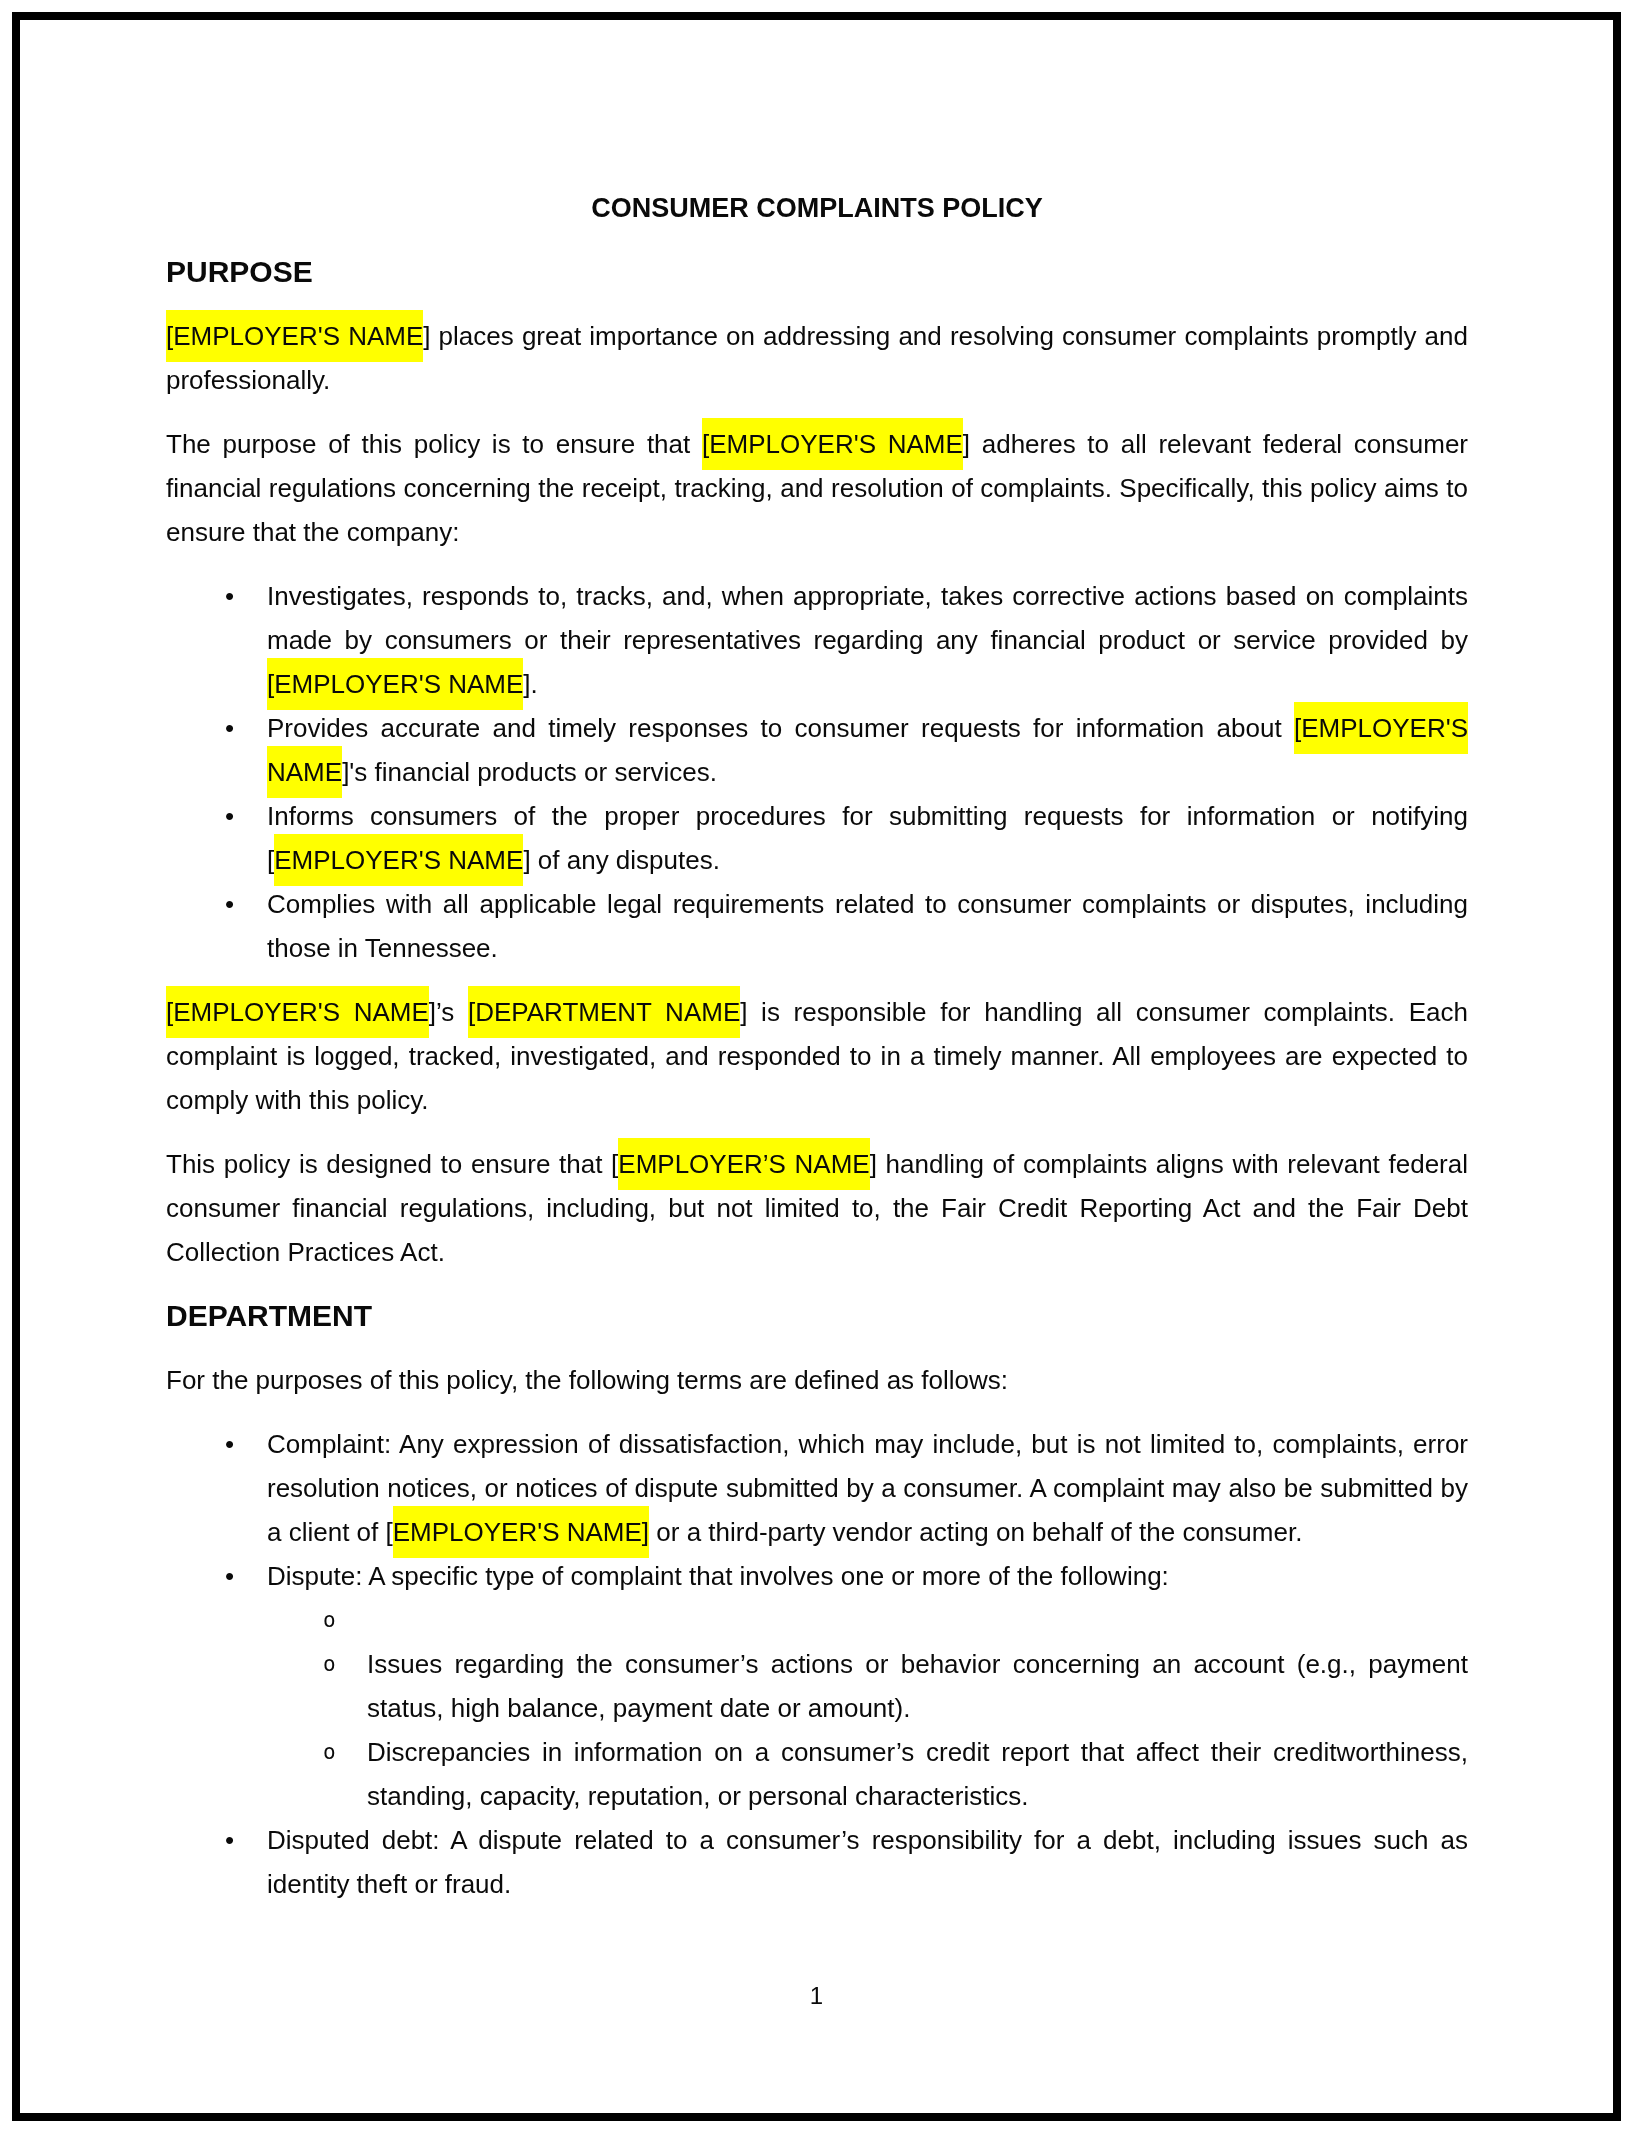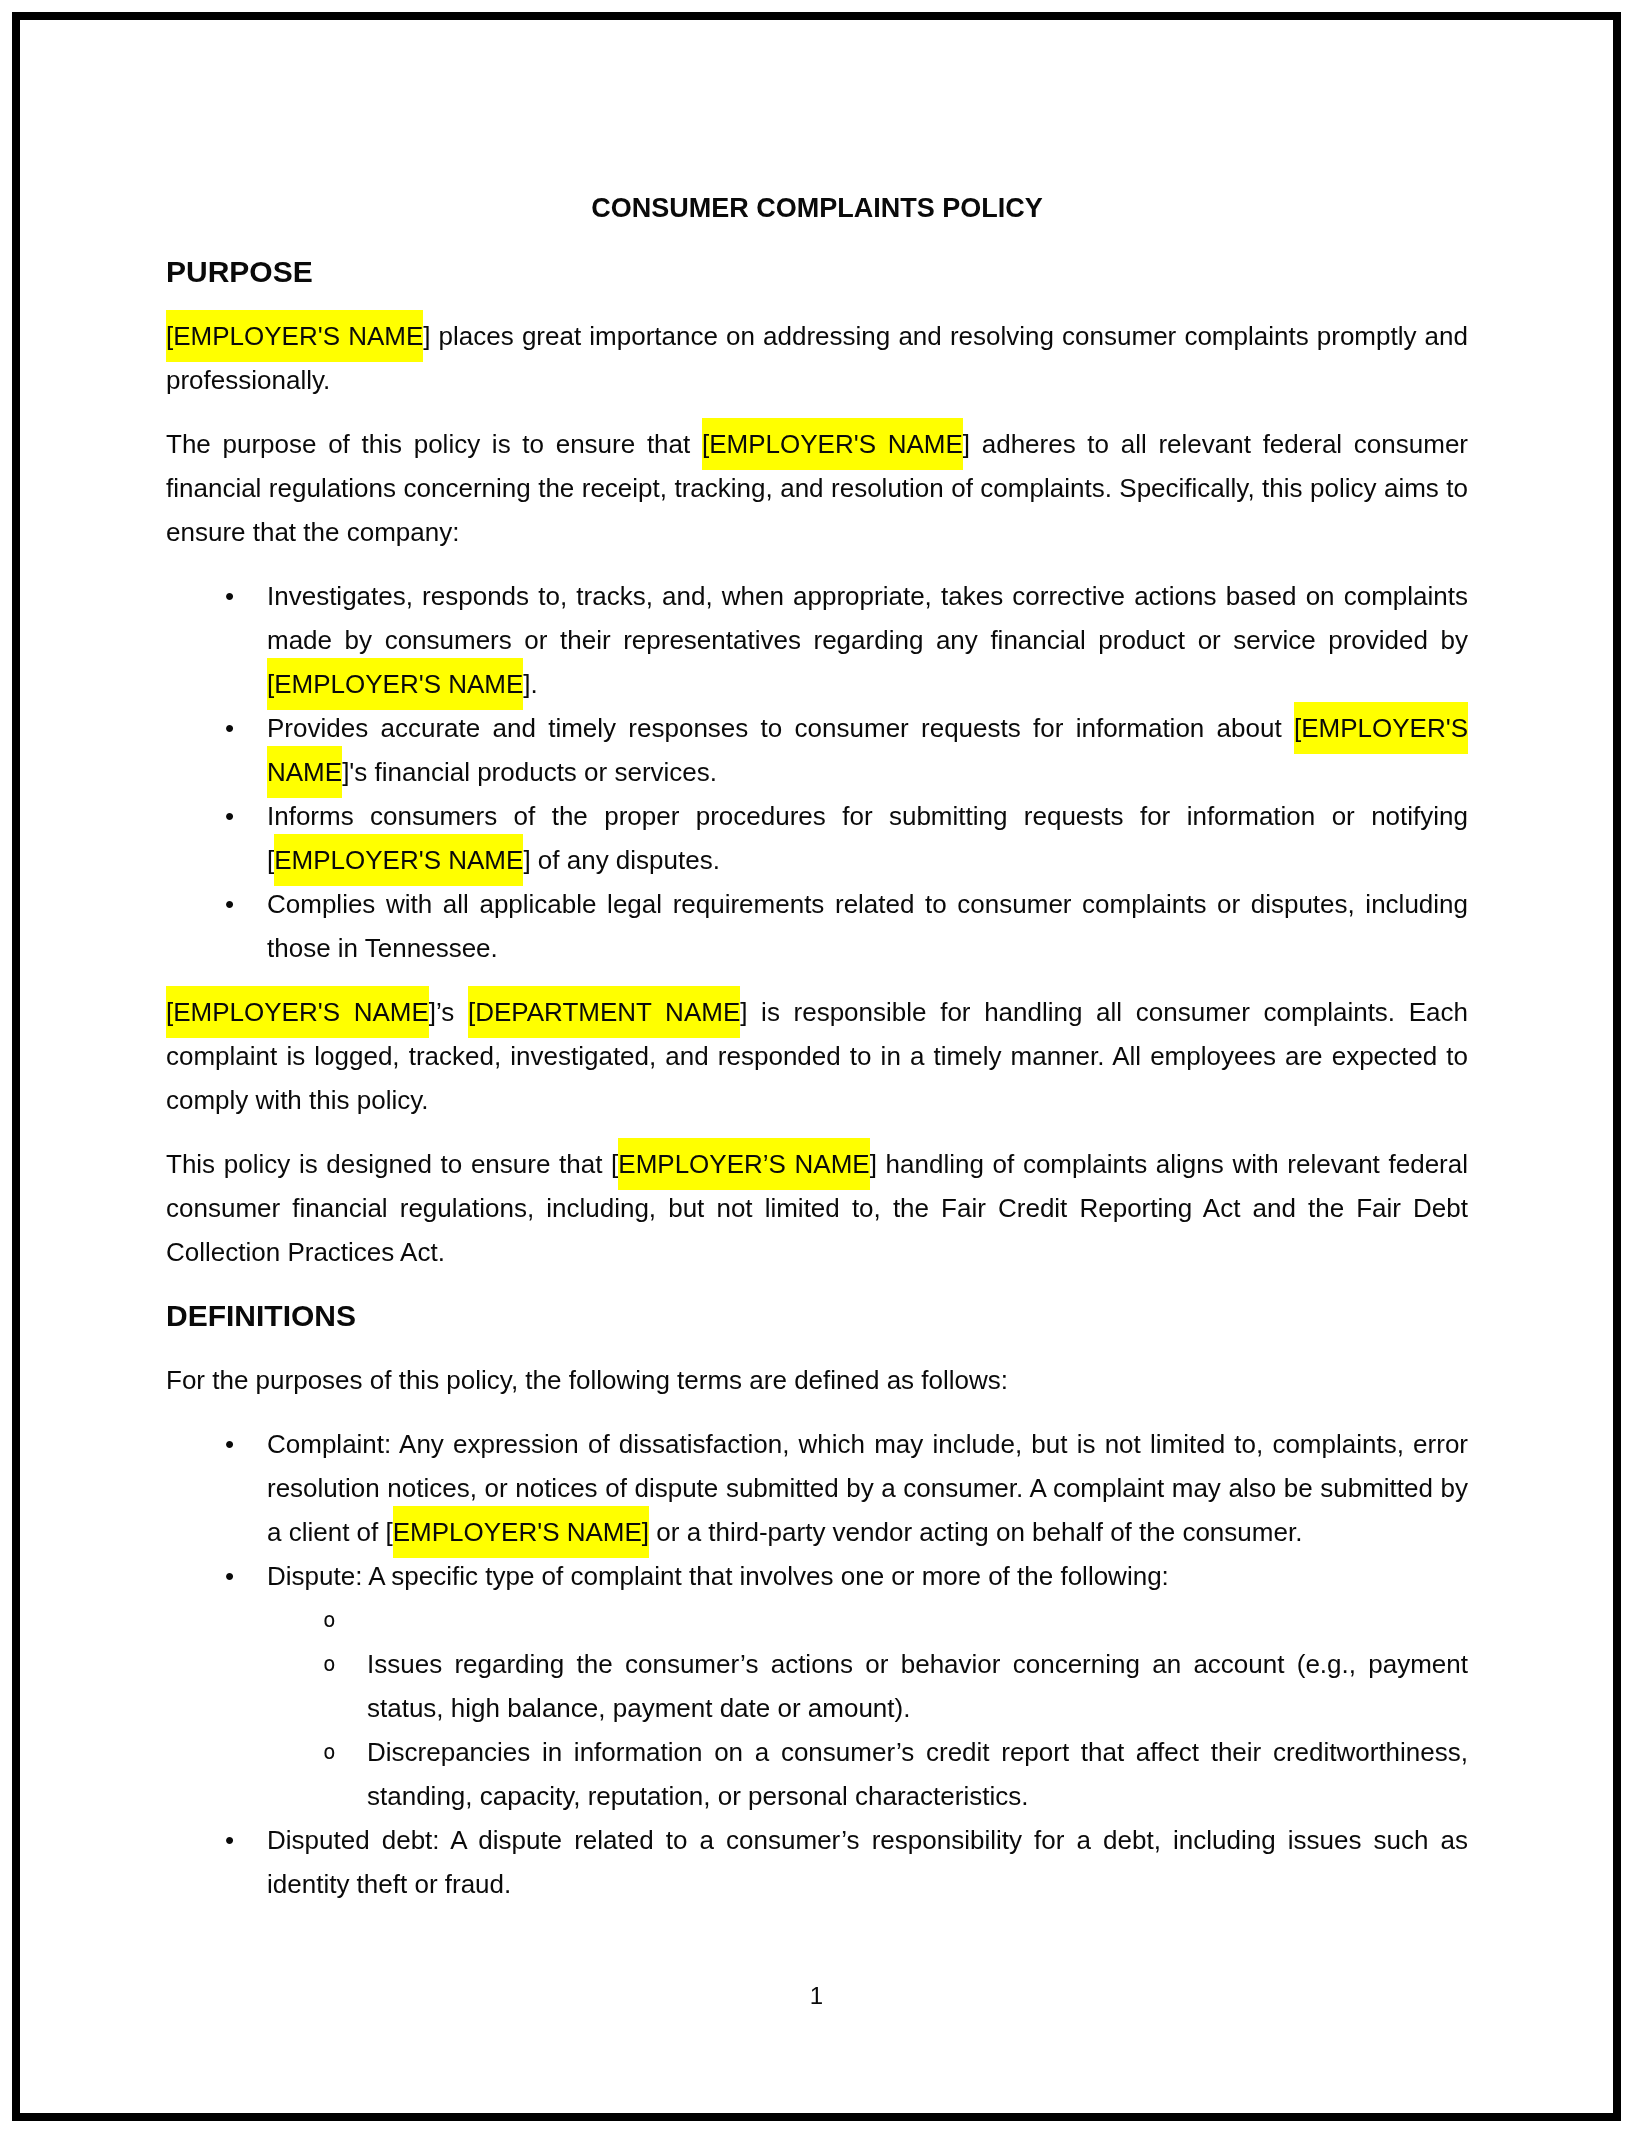--- a/index.html
+++ b/index.html
@@ -103,21 +103,21 @@
       <div class="li li1">
         <span class="marker">•</span>
         <div class="li-text"><span>Complies with all applicable legal requirements related to consumer complaints or disputes, including those in Tennessee.</span></div>
       </div>
     </div>
 
     <p class="para"><span class="hl">[EMPLOYER'S NAME</span><span>]’s </span><span class="hl">[DEPARTMENT NAME</span><span>] is responsible for handling all consumer complaints. Each complaint is logged, tracked, investigated, and responded to in a timely manner. All employees are expected to comply with this policy.</span></p>
 
     <p class="para"><span>This policy is designed to ensure that [</span><span class="hl">EMPLOYER’S NAME</span><span>] handling of complaints aligns with relevant federal consumer financial regulations, including, but not limited to, the Fair Credit Reporting Act and the Fair Debt Collection Practices Act.</span></p>
 
-    <div class="heading">DEFINITIONS</div>
+    <div class="heading">DEPARTMENT</div>
 
     <p class="para"><span>For the purposes of this policy, the following terms are defined as follows:</span></p>
 
     <div class="list">
       <div class="li li1">
         <span class="marker">•</span>
         <div class="li-text"><span>Complaint: Any expression of dissatisfaction, which may include, but is not limited to, complaints, error resolution notices, or notices of dispute submitted by a consumer. A complaint may also be submitted by a client of [</span><span class="hl">EMPLOYER'S NAME]</span><span> or a third-party vendor acting on behalf of the consumer.</span></div>
       </div>
 
       <div class="li li1">

